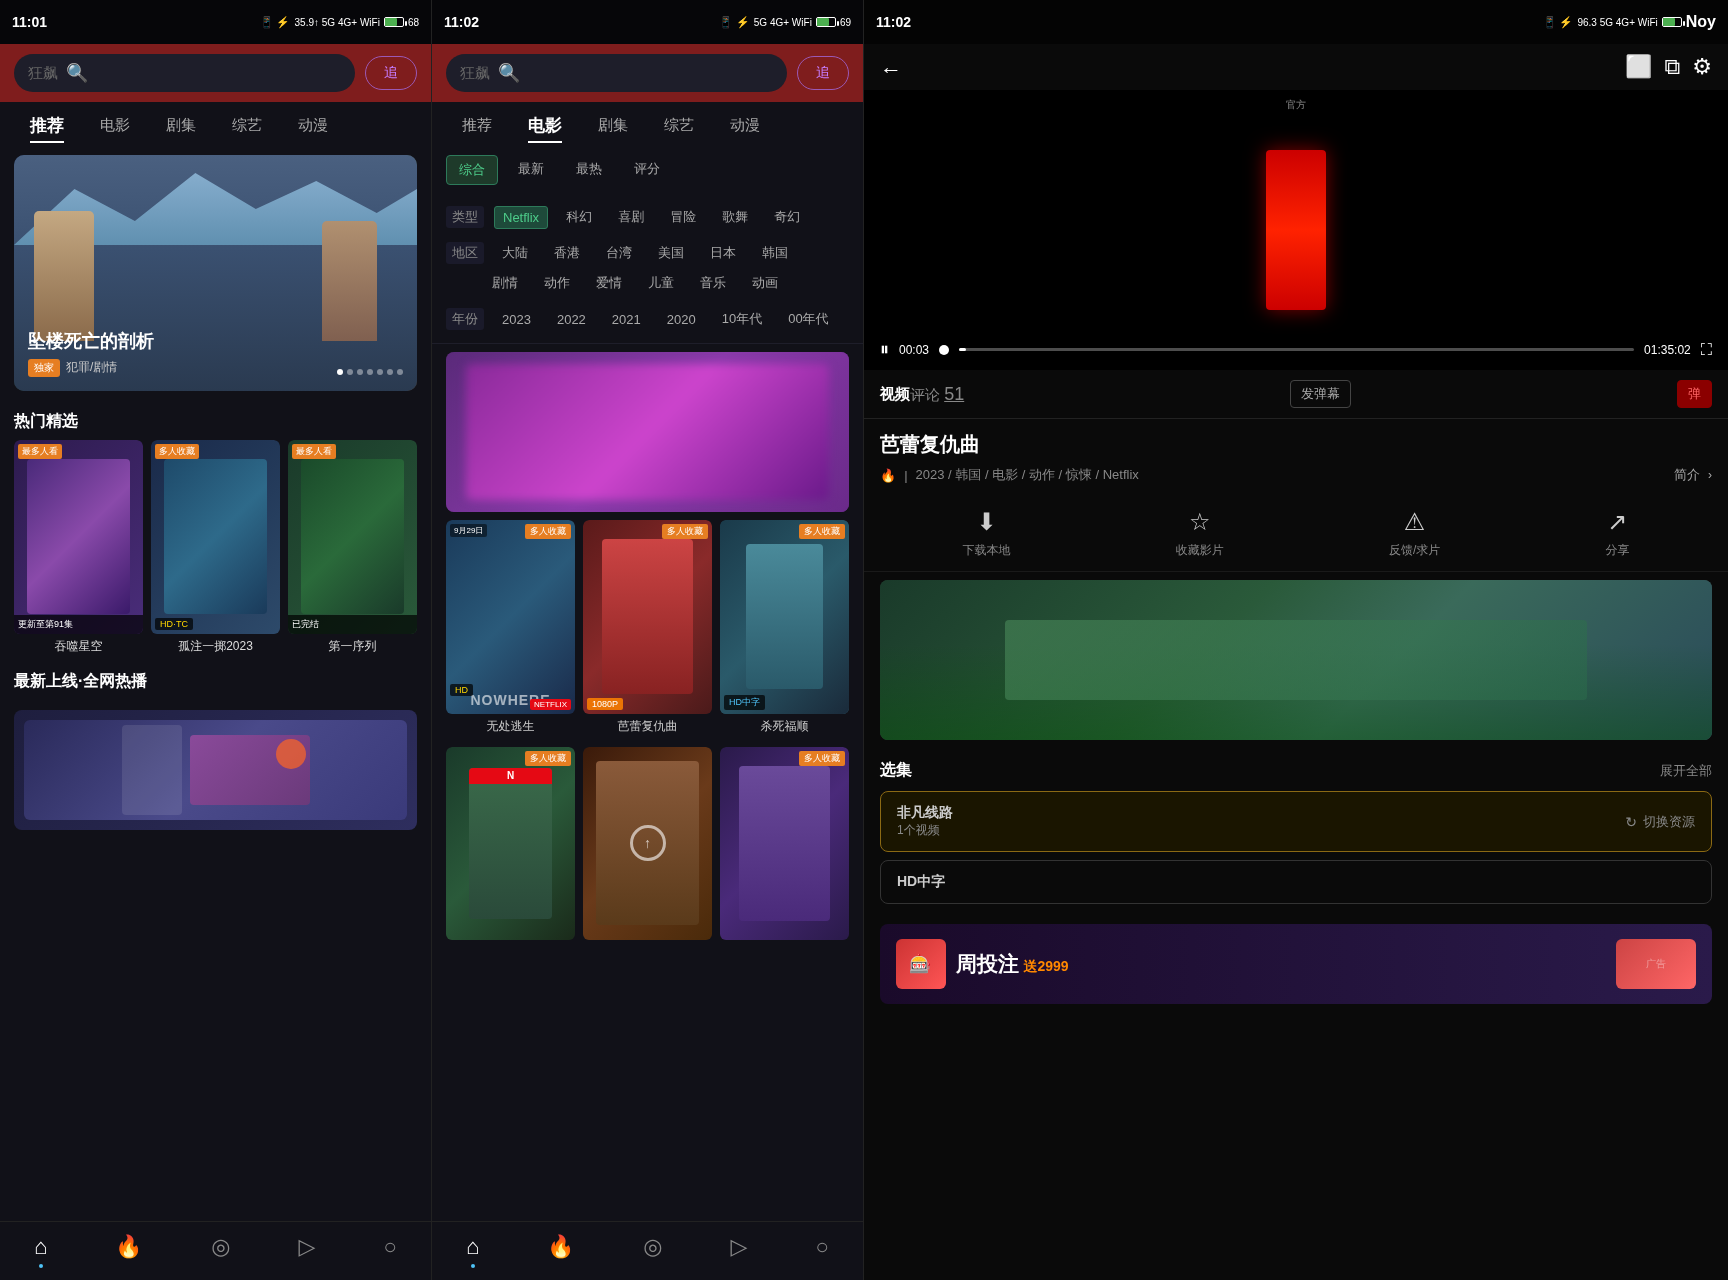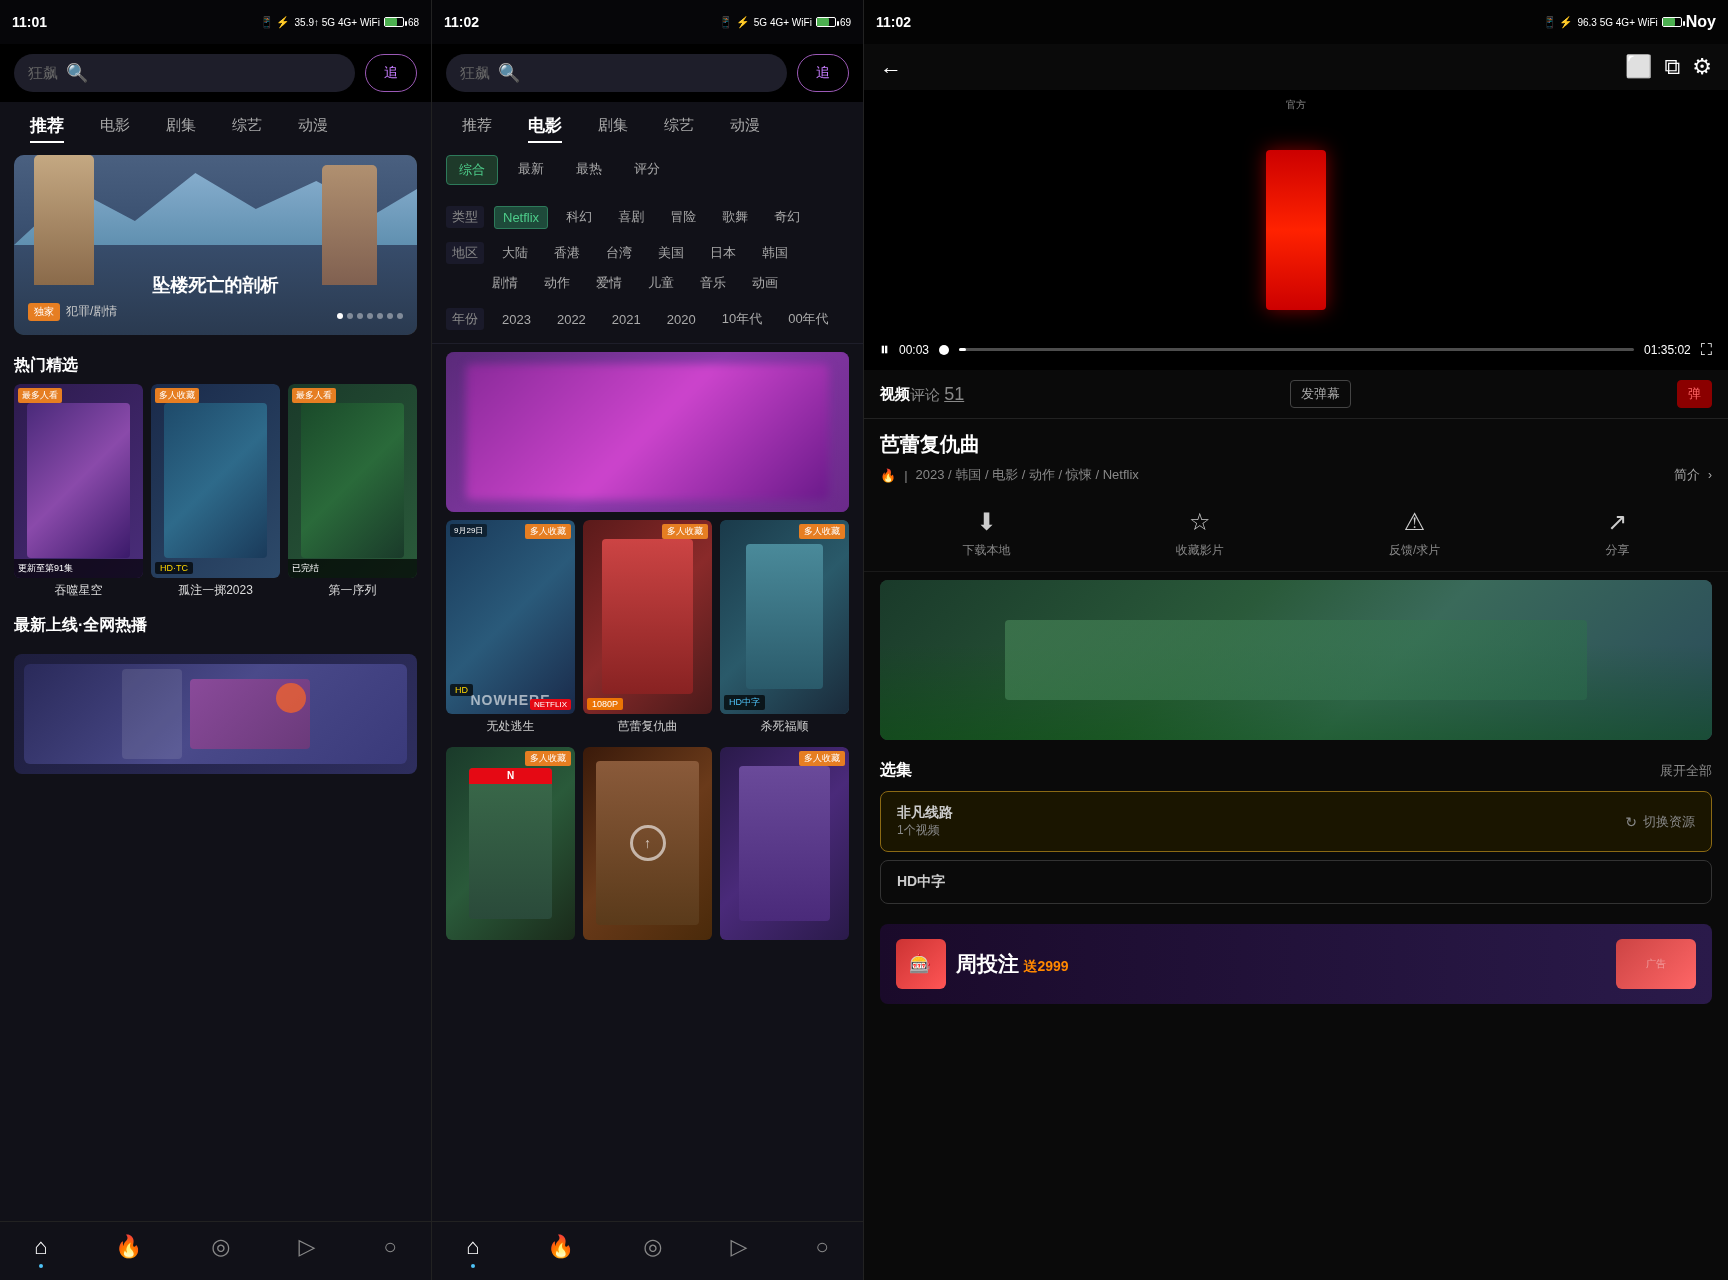--- a/index.html
+++ b/index.html
@@ -43,23 +43,23 @@
       border: 1.5px solid #fff; border-radius: 2px; position: relative;
     }
     .battery-box::after {
       content: ''; position: absolute; right: -4px; top: 2.5px;
       width: 2px; height: 5px; background: #fff; border-radius: 1px;
     }
     .battery-fill { height: 100%; background: #4caf50; border-radius: 1px; }
 
     
     .search-bar {
-      display: flex; 
+      display: flex; align-items: center;
       padding: 10px 14px; gap: 10px;
-      background: #000000;
+      background: #7f1d1d;
     }
     .search-input-wrap {
       flex: 1; display: flex; align-items: center;
       background: #1e1e2a; border-radius: 20px; padding: 8px 14px; gap: 8px;
     }
     .search-input-text { color: #666; font-size: 15px; }
     .search-icon-btn { color: #aaa; font-size: 18px; }
     .follow-btn {
       background: transparent; border: 1.5px solid #9b59b6;
       color: #c77dff; border-radius: 20px;
@@ -76,24 +76,23 @@
     }
     .nav-tab {
       font-size: 15px; color: #aaa; cursor: pointer; padding: 4px 0;
       border-bottom: 2px solid transparent;
       margin-left: 16px;
     }
     .nav-tab.active { color: #fff; font-weight: 700; font-size: 17px; border-bottom-color: #fff; }
 
     
     .hero-banner {
-      position: relative; height: 180px; margin: 8px 14px;
+      position: relative; height: 236px; margin: 8px 14px;
       border-radius: 10px; overflow: hidden;
       background: linear-gradient(135deg, #1a2a4a 0%, #2d4a3e 50%, #4a3a2a 100%);
-      text-align: center;
     }
     .hero-overlay { position: absolute; bottom: 0; left: 0; right: 0; padding: 14px; }
     .hero-title { color: #fff; font-size: 18px; font-weight: 700; margin-bottom: 6px; }
     .hero-tags { display: flex; gap: 6px; }
     .tag-badge {
       background: #e67e22; color: #fff;
       font-size: 10px; padding: 2px 6px; border-radius: 3px;
     }
     .tag-label { color: #ccc; font-size: 12px; }
     .hero-dots { position: absolute; bottom: 16px; right: 14px; display: flex; gap: 4px; }

